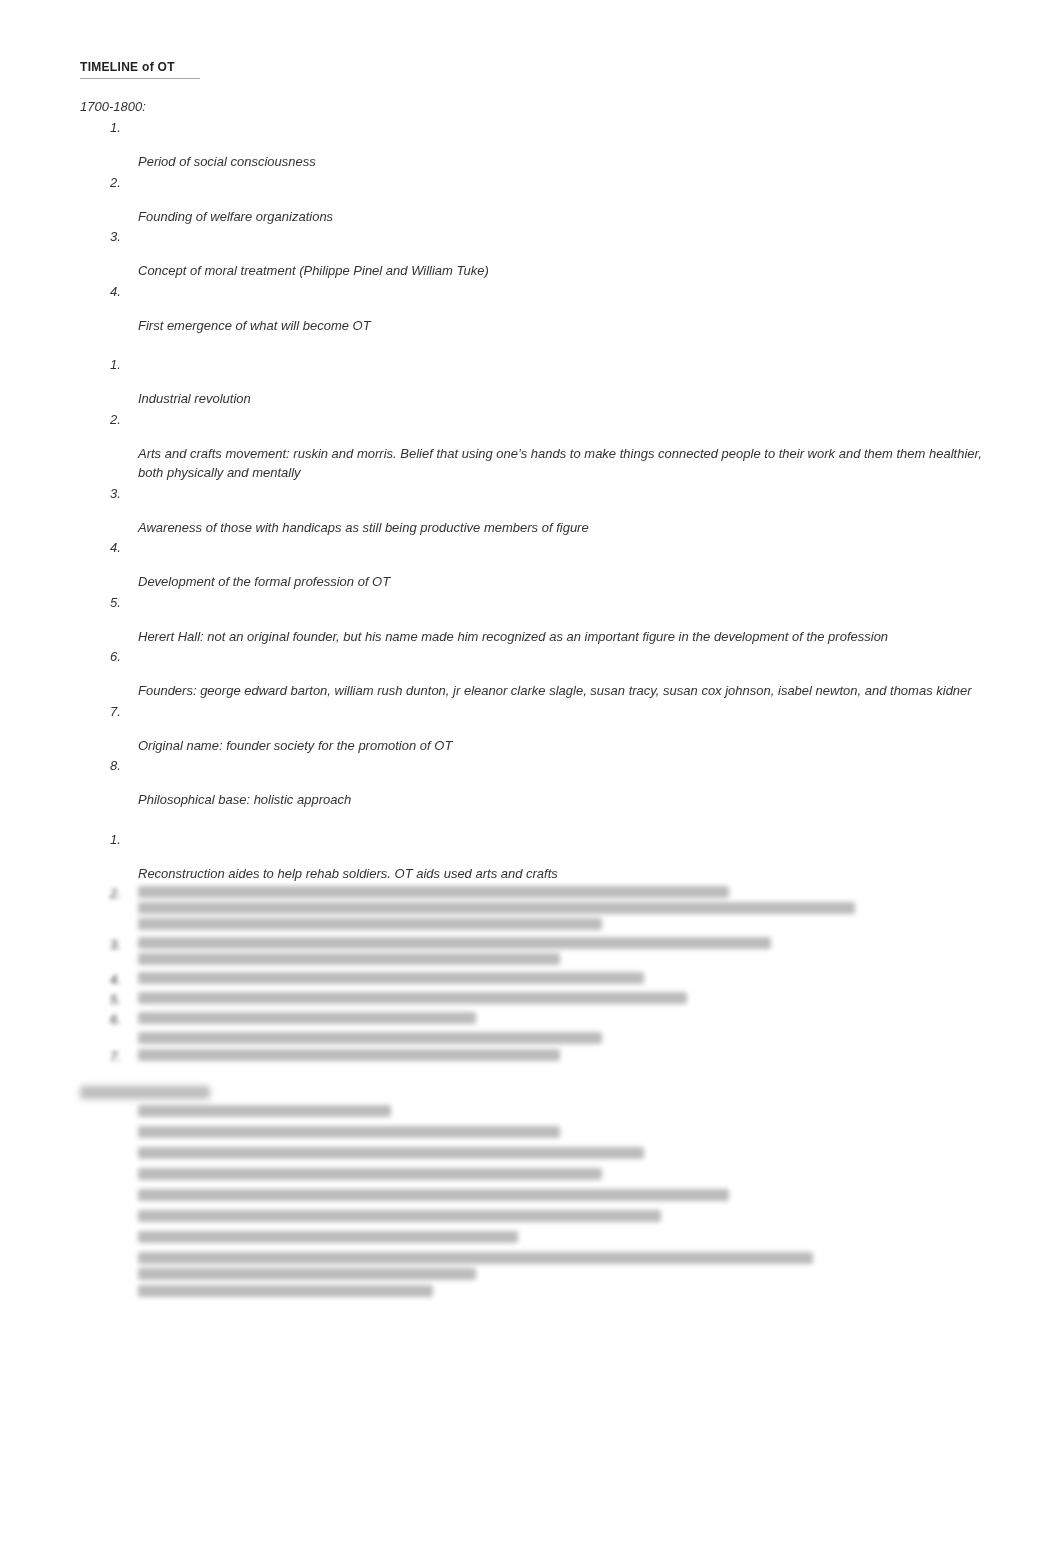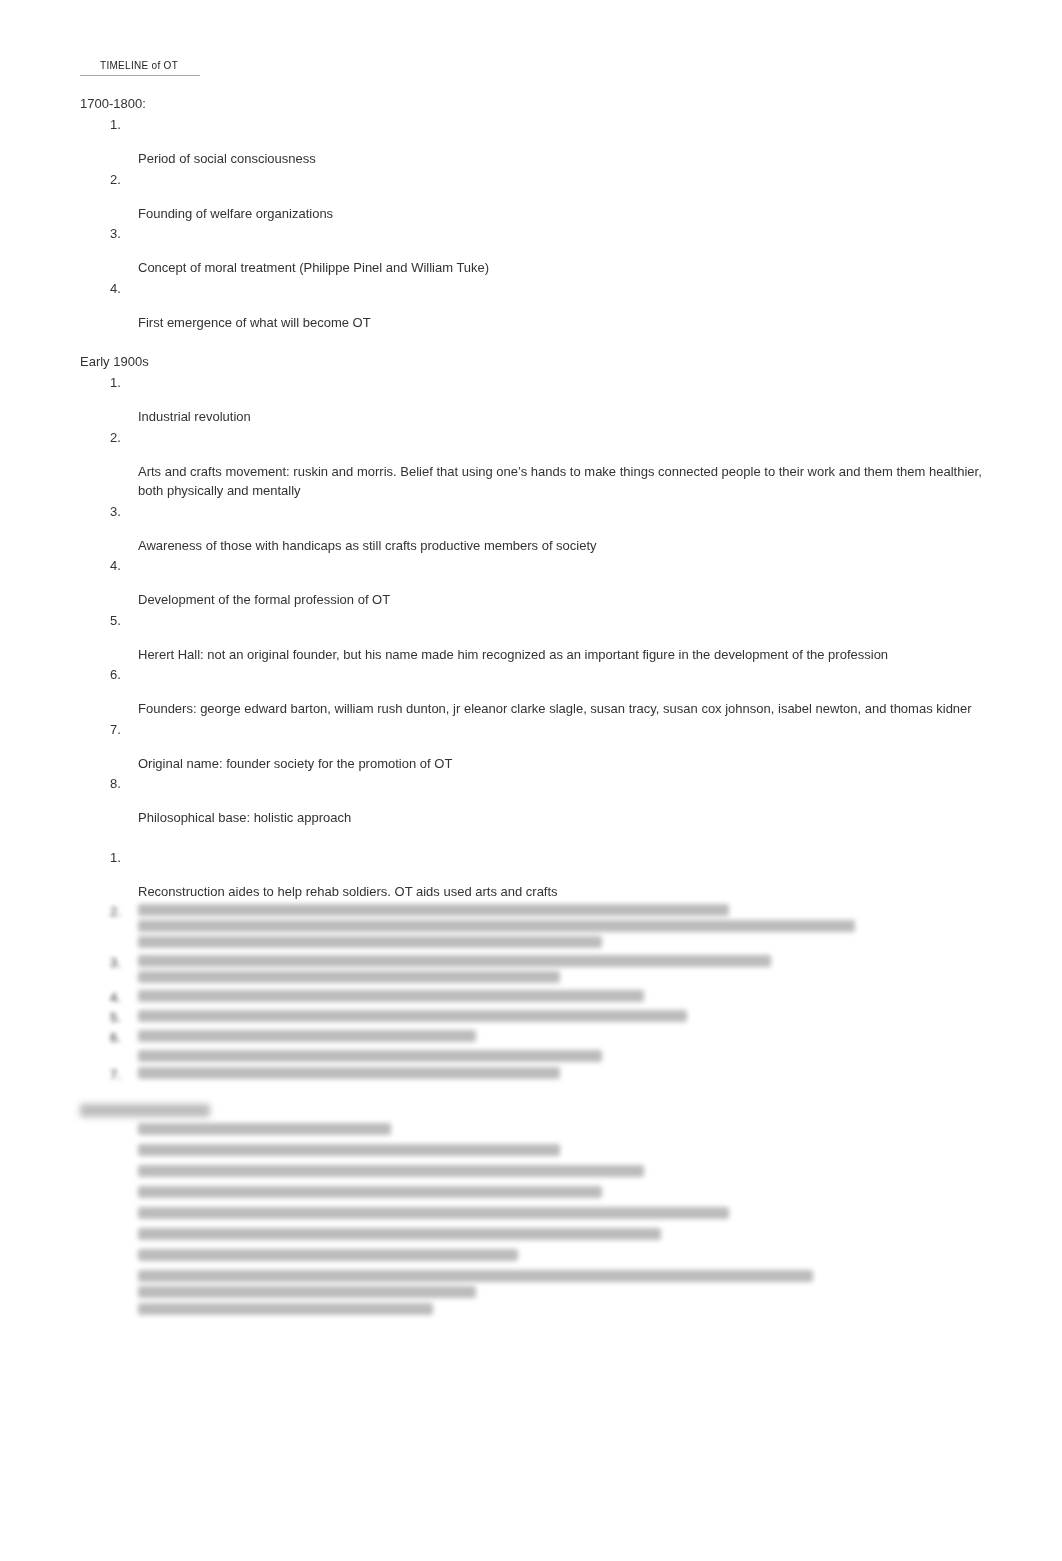--- a/index.html
+++ b/index.html
@@ -12,37 +12,37 @@
       background: #ffffff;
       font-family: Arial, sans-serif;
       font-size: 13px;
       color: #333333;
       width: 1062px;
       min-height: 1561px;
       padding: 60px 80px;
     }
 
     .page-title {
-      font-size: 10px;
-      font-weight: normal;
+      font-size: 12px;
+      font-weight: bold;
       color: #222222;
       margin-bottom: 4px;
       letter-spacing: 0.3px;
-      margin-left: 20px;
     }
 
     .title-underline {
       width: 120px;
       height: 1px;
       background: #aaaaaa;
       margin-bottom: 20px;
     }
 
     .section {
       margin-bottom: 22px;
+      font-style: italic;
     }
 
     .section-header {
       font-size: 13px;
       font-weight: normal;
       color: #333333;
       margin-bottom: 6px;
     }
 
     .section-list {
@@ -99,33 +99,32 @@
       <span class="list-text">Concept of moral treatment (Philippe Pinel and William Tuke)</span>
     </li>
     <li>
       <span class="list-num">4.</span>
       <span class="list-text">First emergence of what will become OT</span>
     </li>
   </ol>
 </div>
 
 <div class="section">
-  <div class="section-header">Early 1900s</div>
   <ol class="section-list">
     <li>
       <span class="list-num">1.</span>
       <span class="list-text">Industrial revolution</span>
     </li>
     <li>
       <span class="list-num">2.</span>
       <span class="list-text">Arts and crafts movement: ruskin and morris. Belief that using one’s hands to make things connected people to their work and them them healthier, both physically and mentally</span>
     </li>
     <li>
       <span class="list-num">3.</span>
-      <span class="list-text">Awareness of those with handicaps as still crafts productive members of society</span>
+      <span class="list-text">Awareness of those with handicaps as still being productive members of figure</span>
     </li>
     <li>
       <span class="list-num">4.</span>
       <span class="list-text">Development of the formal profession of OT</span>
     </li>
     <li>
       <span class="list-num">5.</span>
       <span class="list-text">Herert Hall: not an original founder, but his name made him recognized as an important figure in the development of the profession</span>
     </li>
     <li>

